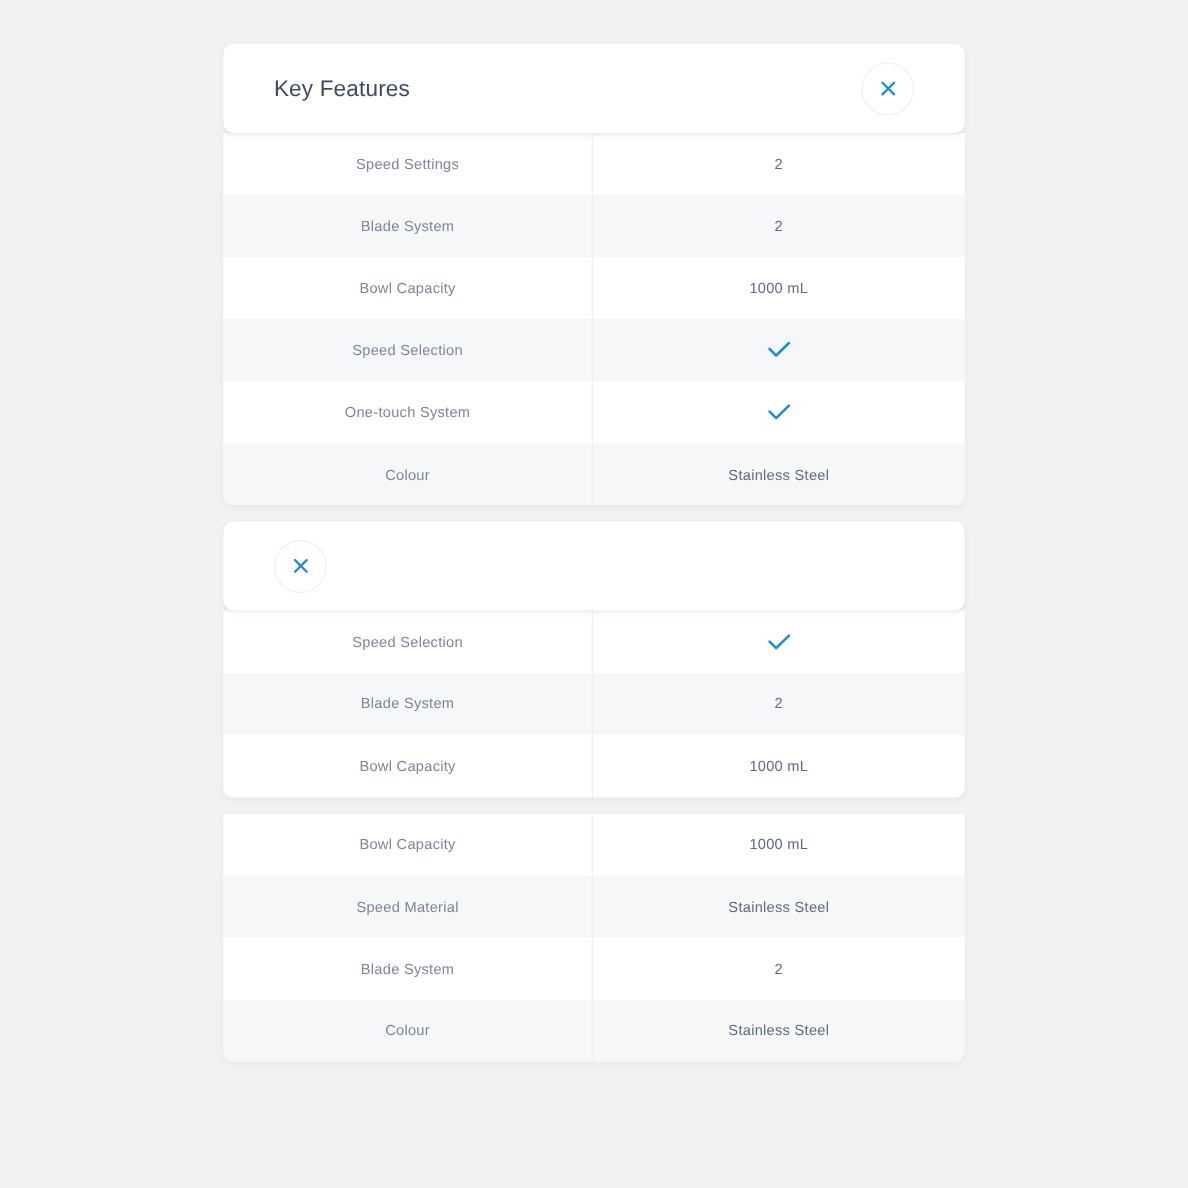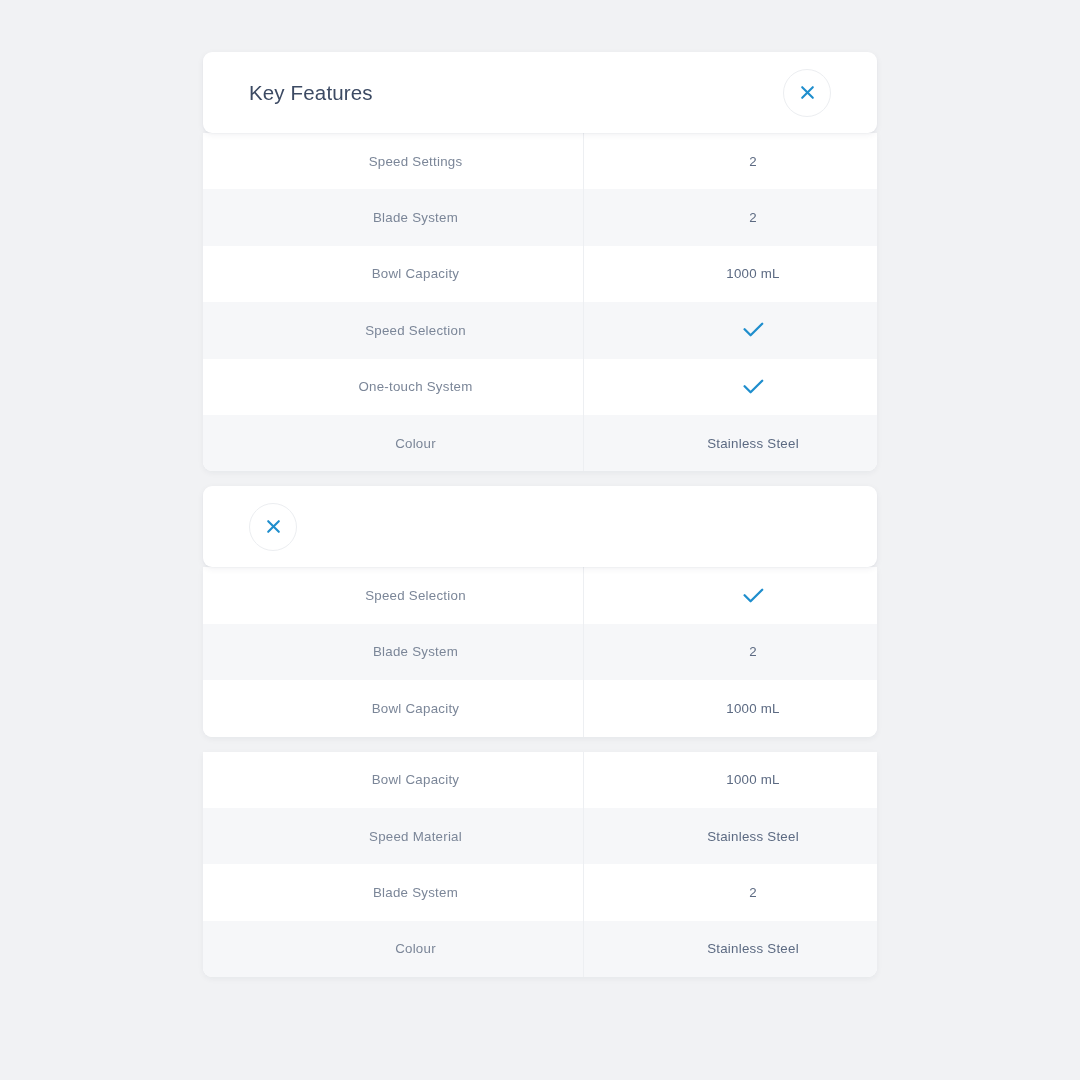--- a/index.html
+++ b/index.html
@@ -18,21 +18,21 @@
   .page {
     width: 1080px;
     height: 1080px;
     position: relative;
     overflow: hidden;
   }
 
   .stack {
     position: absolute;
     left: 203px;
-    top: 52px;
+    top: 40px;
     width: 674px;
   }
 
   
   .card-group {
     margin-bottom: 15px;
   }
   .card-group:last-child { margin-bottom: 0; }
 
   
@@ -93,21 +93,20 @@
     background: #f6f7f9;
   }
 
   .spec-label,
   .spec-value {
     display: flex;
     align-items: center;
     justify-content: center;
     text-align: center;
     padding: 0 4px;
-    margin-left: 45px;
   }
 
   .spec-label {
     width: 336px;
     flex: none;
     font-size: 13.3px;
     color: #7b8698;
     letter-spacing: 0.25px;
     border-right: 1px solid #edeff2;
   }

